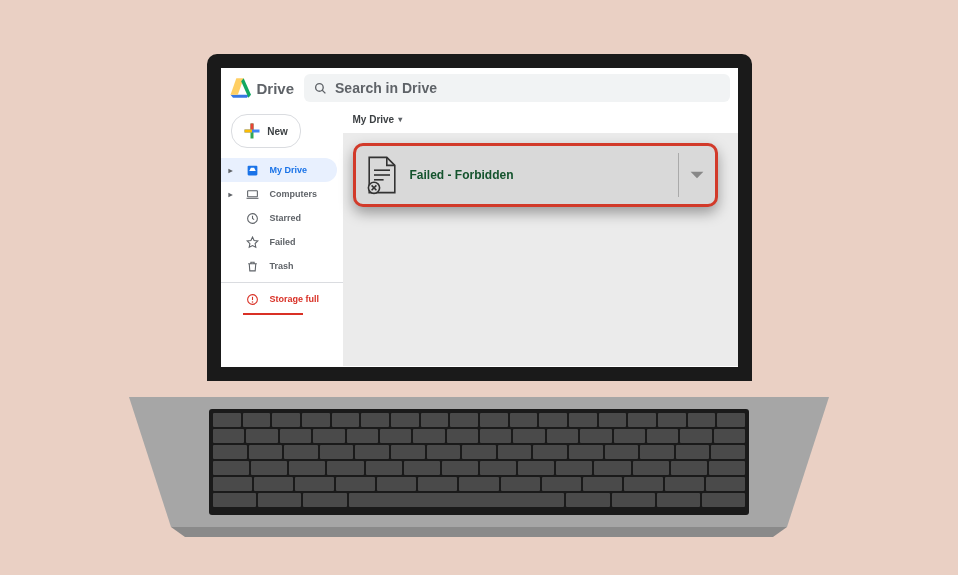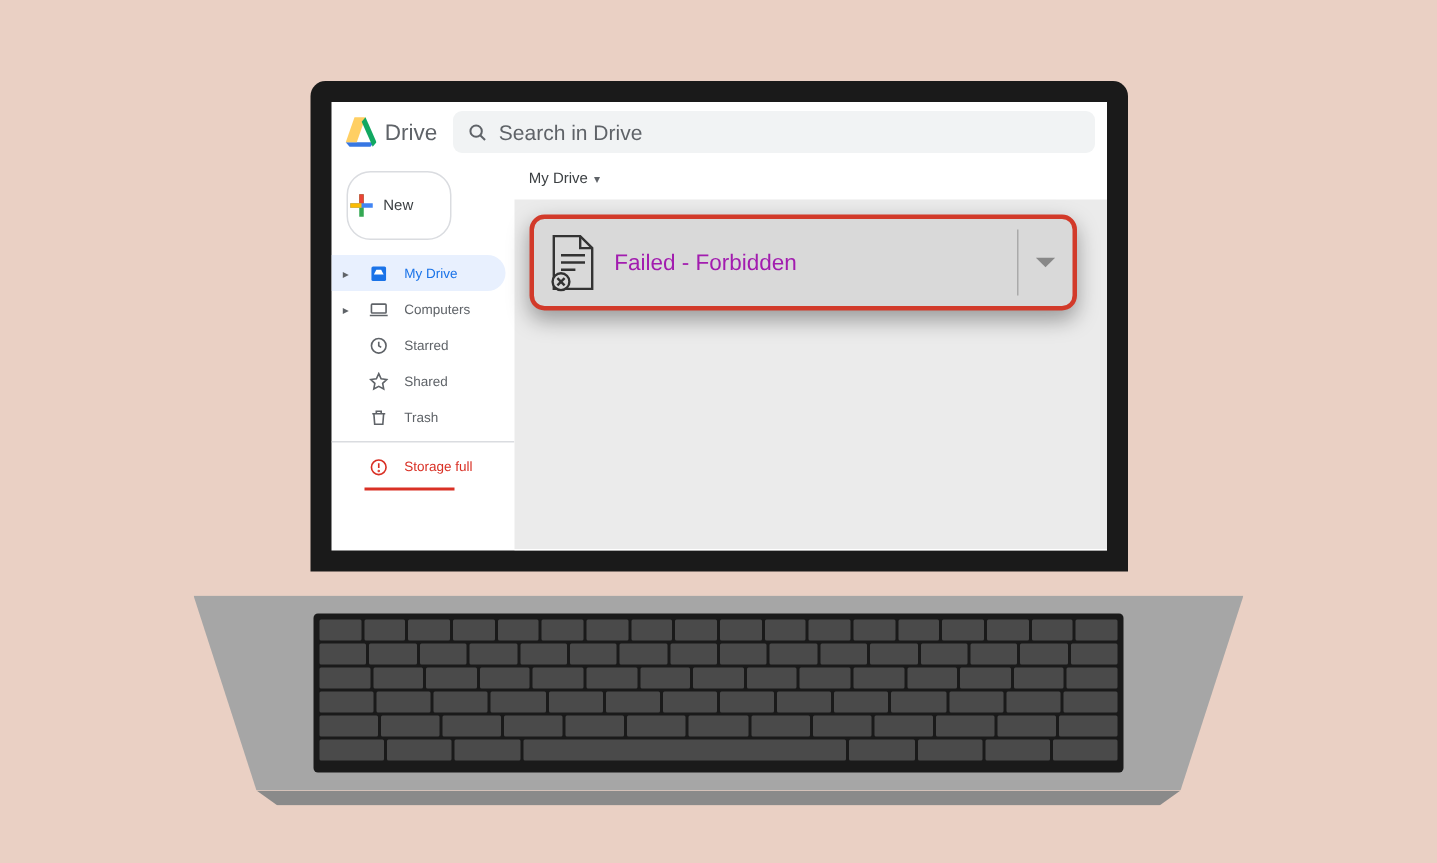--- a/index.html
+++ b/index.html
@@ -6,20 +6,21 @@
 body { width: 958px; height: 575px; background: #ead0c4; display: flex; align-items: center; justify-content: center; overflow: hidden; }
 
 
 .laptop { position: relative; }
 .screen-frame {
   width: 545px; height: 327px;
   background: #1a1a1a;
   border-radius: 10px 10px 0 0;
   padding: 14px;
   margin: 16px auto;
+  font-weight: bold;
 }
 .screen {
   width: 100%; height: 100%;
   background: #fff;
   position: relative;
   overflow: hidden;
 }
 .base {
   width: 700px; height: 130px;
   background: #a6a6a6;
@@ -66,24 +67,24 @@
   padding: 0 10px;
   gap: 8px;
 }
 .search-icon { width: 13px; height: 13px; }
 .search-placeholder { font-size: 14px; color: #5f6368; }
 
 .drive-body { display: flex; height: calc(100% - 40px); }
 .sidebar { width: 122px; border-right: 0; }
 .new-btn {
   margin: 6px 10px 10px 10px;
-  height: 46px; width: 70px;
+  height: 34px; width: 70px;
   border: 1px solid #dadce0;
   border-radius: 16px;
-  display: flex; align-items: center; justify-content: flex-start;
+  display: flex; align-items: center; justify-content: center;
   gap: 6px;
   background: #fff;
 }
 .new-btn-plus { width: 18px; height: 18px; }
 .new-btn-text { font-size: 10px; color: #3c4043; }
 .nav-list { list-style: none; }
 .nav-item {
   height: 24px; display: flex; align-items: center;
   padding-left: 8px; gap: 10px;
   font-size: 9px; color: #5f6368;
@@ -108,21 +109,21 @@
   background: #d9d9d9;
   border: 3px solid #d23a2a;
   border-radius: 10px;
   display: flex; align-items: center;
   padding: 0 10px;
   box-shadow: 0 6px 14px rgba(0,0,0,0.35);
 }
 .toast-file-icon { width: 32px; height: 40px; margin-right: 12px; }
 .toast-text { flex: 1; }
 .toast-filename { font-size: 15px; color: #4a4a4a; }
-.toast-status { font-size: 15px; color: #a21caf; }
+.toast-status { font-size: 12px; color: #14532d; }
 .toast-divider { width: 1px; height: 44px; background: #aaa; margin: 0 10px; }
 .toast-caret { width: 16px; height: 12px; }
 </style>
 </head>
 <body>
 
 <div class="laptop">
   <div class="screen-frame">
     <div class="screen">
 
@@ -186,21 +187,21 @@
               </span>
               <span>Starred</span>
             </li>
             <li class="nav-item">
               <span class="chev"></span>
               <span class="nav-icon">
                 <svg viewBox="0 0 24 24" width="13" height="13" fill="none" stroke="#5f6368" stroke-width="2">
                     <path d="M12 2l2.9 6.3 6.9.9-5 4.7 1.3 6.9L12 17.6 5.9 20.8 7.2 14 2.2 9.2l6.9-.9z"></path>
                   </svg>
               </span>
-              <span>Shared</span>
+              <span>Failed</span>
             </li>
             <li class="nav-item">
               <span class="chev"></span>
               <span class="nav-icon">
                 <svg viewBox="0 0 24 24" width="13" height="13" fill="none" stroke="#5f6368" stroke-width="2">
                     <path d="M4 7h16M9 7V4h6v3M6 7l1 13h10l1-13"></path>
                   </svg>
               </span>
               <span>Trash</span>
             </li>

